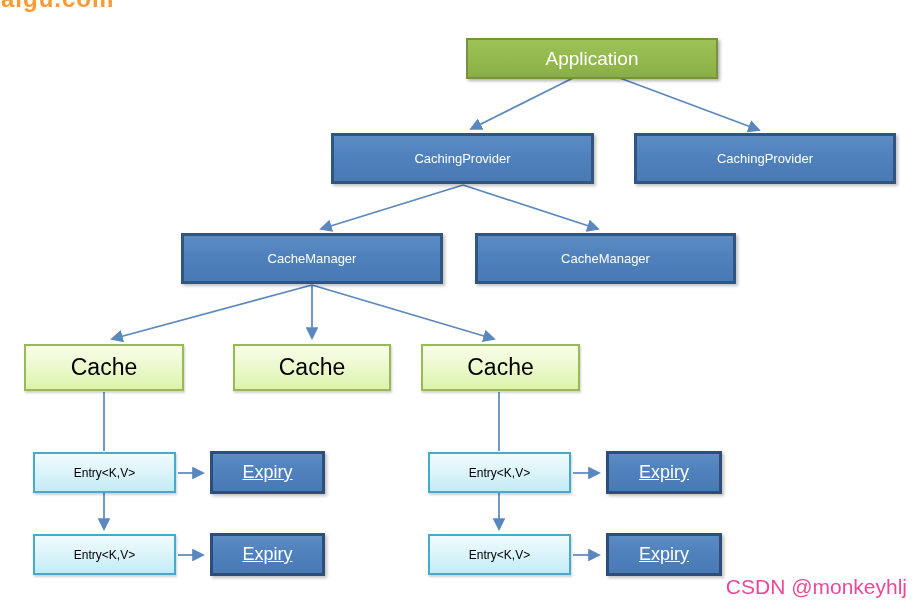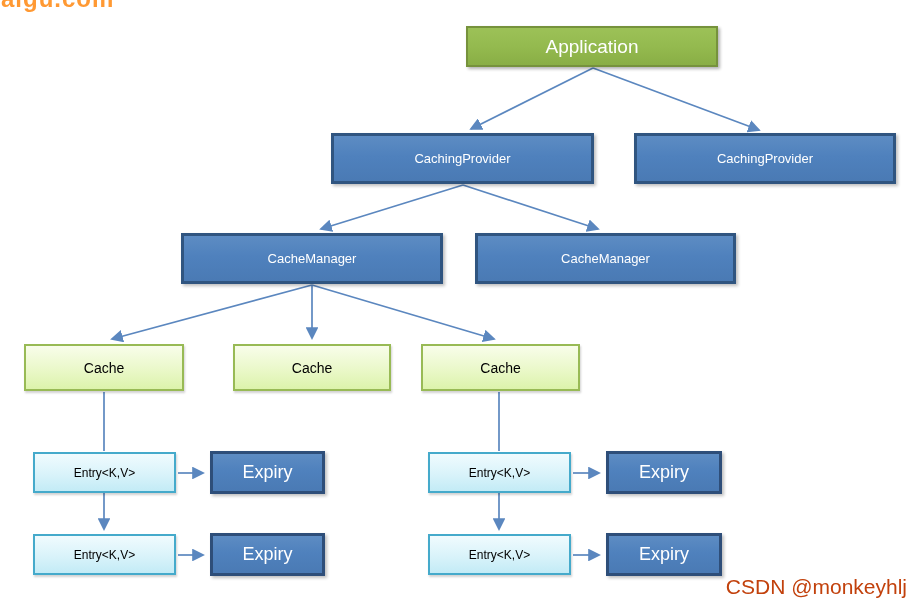--- a/index.html
+++ b/index.html
@@ -15,42 +15,44 @@
   }
   .node-blue{
     background:linear-gradient(#5d8cc3 0%,#4f81bd 45%,#4a7ab4 100%);
     border:3px solid #305580;color:#ffffff;font-size:13px;
     box-shadow:2px 2px 3px rgba(0,0,0,0.25);
   }
   .node-blue-sm{
     background:linear-gradient(#5d8cc3 0%,#4f81bd 45%,#4a7ab4 100%);
     border:3px solid #2e4e79;color:#ffffff;font-size:18px;
     box-shadow:2px 2px 3px rgba(0,0,0,0.25);
+    text-decoration:underline;
   }
   .node-green-dark{
     background:linear-gradient(#9cc157 0%,#94ba4f 50%,#89ae45 100%);
     border:2px solid #76923c;color:#ffffff;font-size:19px;
     box-shadow:2px 2px 3px rgba(0,0,0,0.3);
+    margin-top:12px;
   }
   .node-cache{
     background:linear-gradient(#f8fdea 0%,#eaf8c9 55%,#dcf3ab 100%);
-    border:2px solid #98ba55;color:#000000;font-size:14px;
+    border:2px solid #98ba55;color:#000000;font-size:23px;
     box-shadow:1px 2px 2px rgba(0,0,0,0.18);
   }
   .node-entry{
     background:linear-gradient(#f0fbfe 0%,#d9f3fa 55%,#c3ebf6 100%);
     border:2px solid #45aacb;color:#000000;font-size:12px;
     box-shadow:1px 2px 2px rgba(0,0,0,0.18);
   }
   .wm-top{
     position:absolute;left:1px;top:-15px;color:#ff9933;font-size:24px;
     font-weight:bold;letter-spacing:1px;
   }
   .wm-bottom{
-    position:absolute;right:8px;bottom:10px;color:#c2410c;font-size:21px;
+    position:absolute;right:8px;bottom:10px;color:#ec4899;font-size:21px;
   }
 </style>
 </head>
 <body>
 
 <div class="canvas">
 
   <svg class="edges" width="915" height="609" viewBox="0 0 915 609" xmlns="http://www.w3.org/2000/svg">
     <defs>
       <marker id="arrow" viewBox="0 0 10 10" refX="8.5" refY="5" markerWidth="7.5" markerHeight="7.5" orient="auto-start-reverse">

